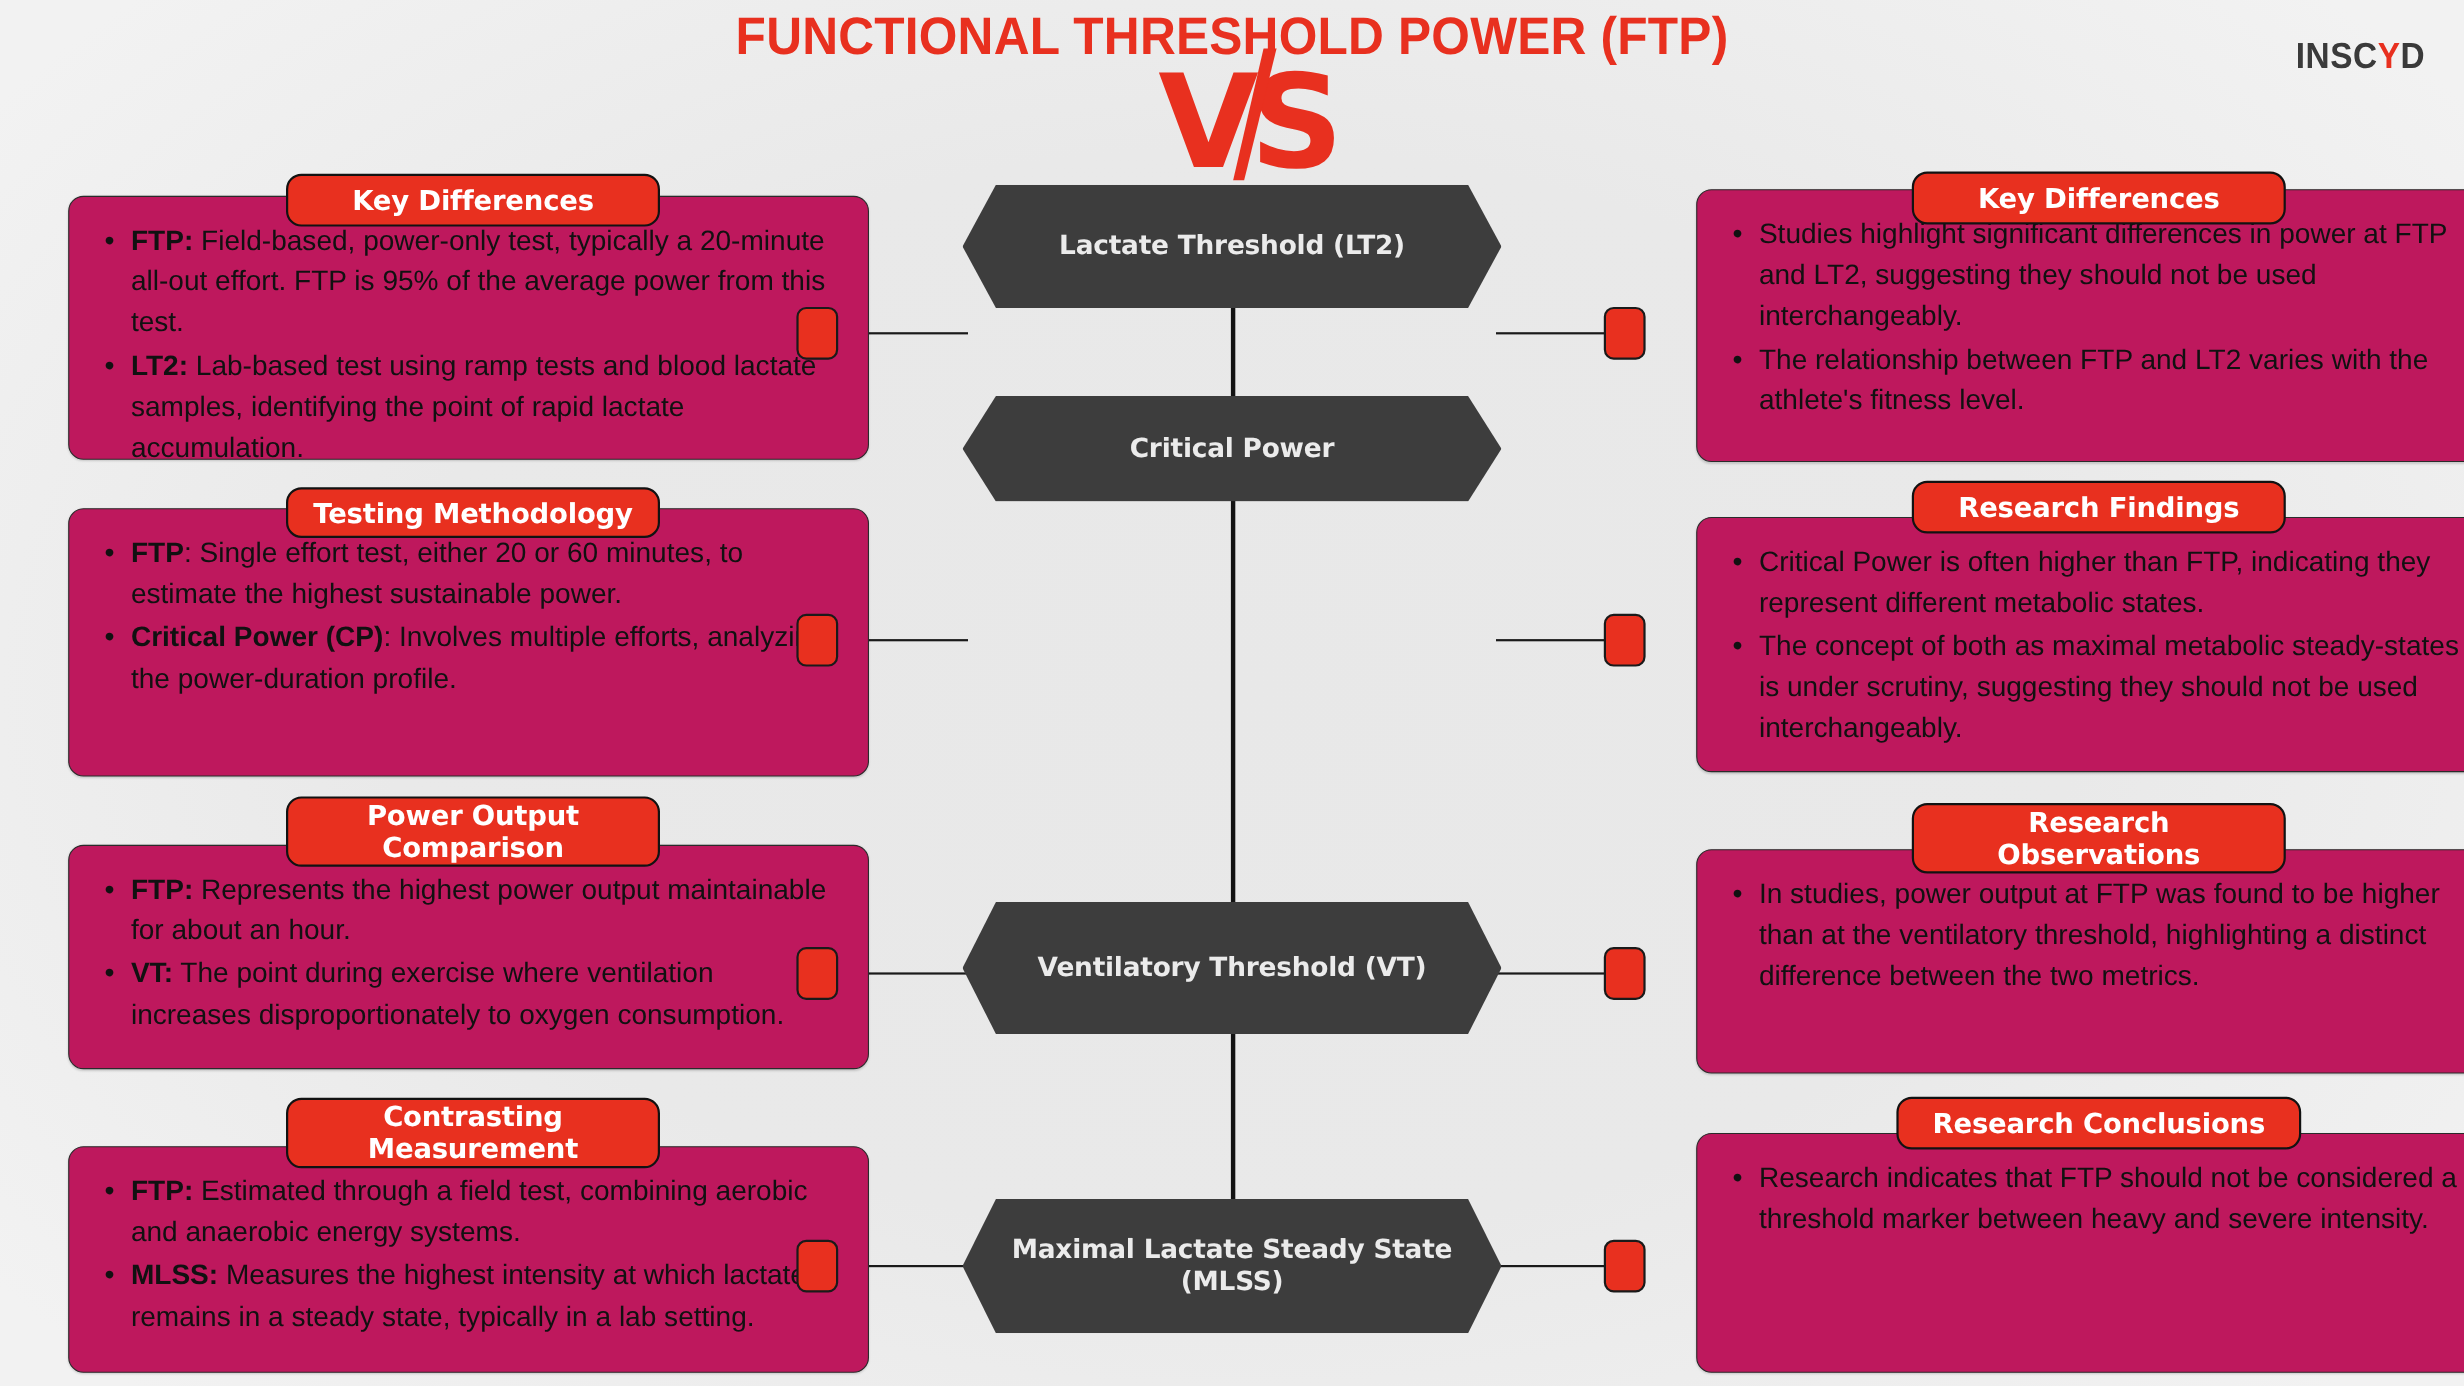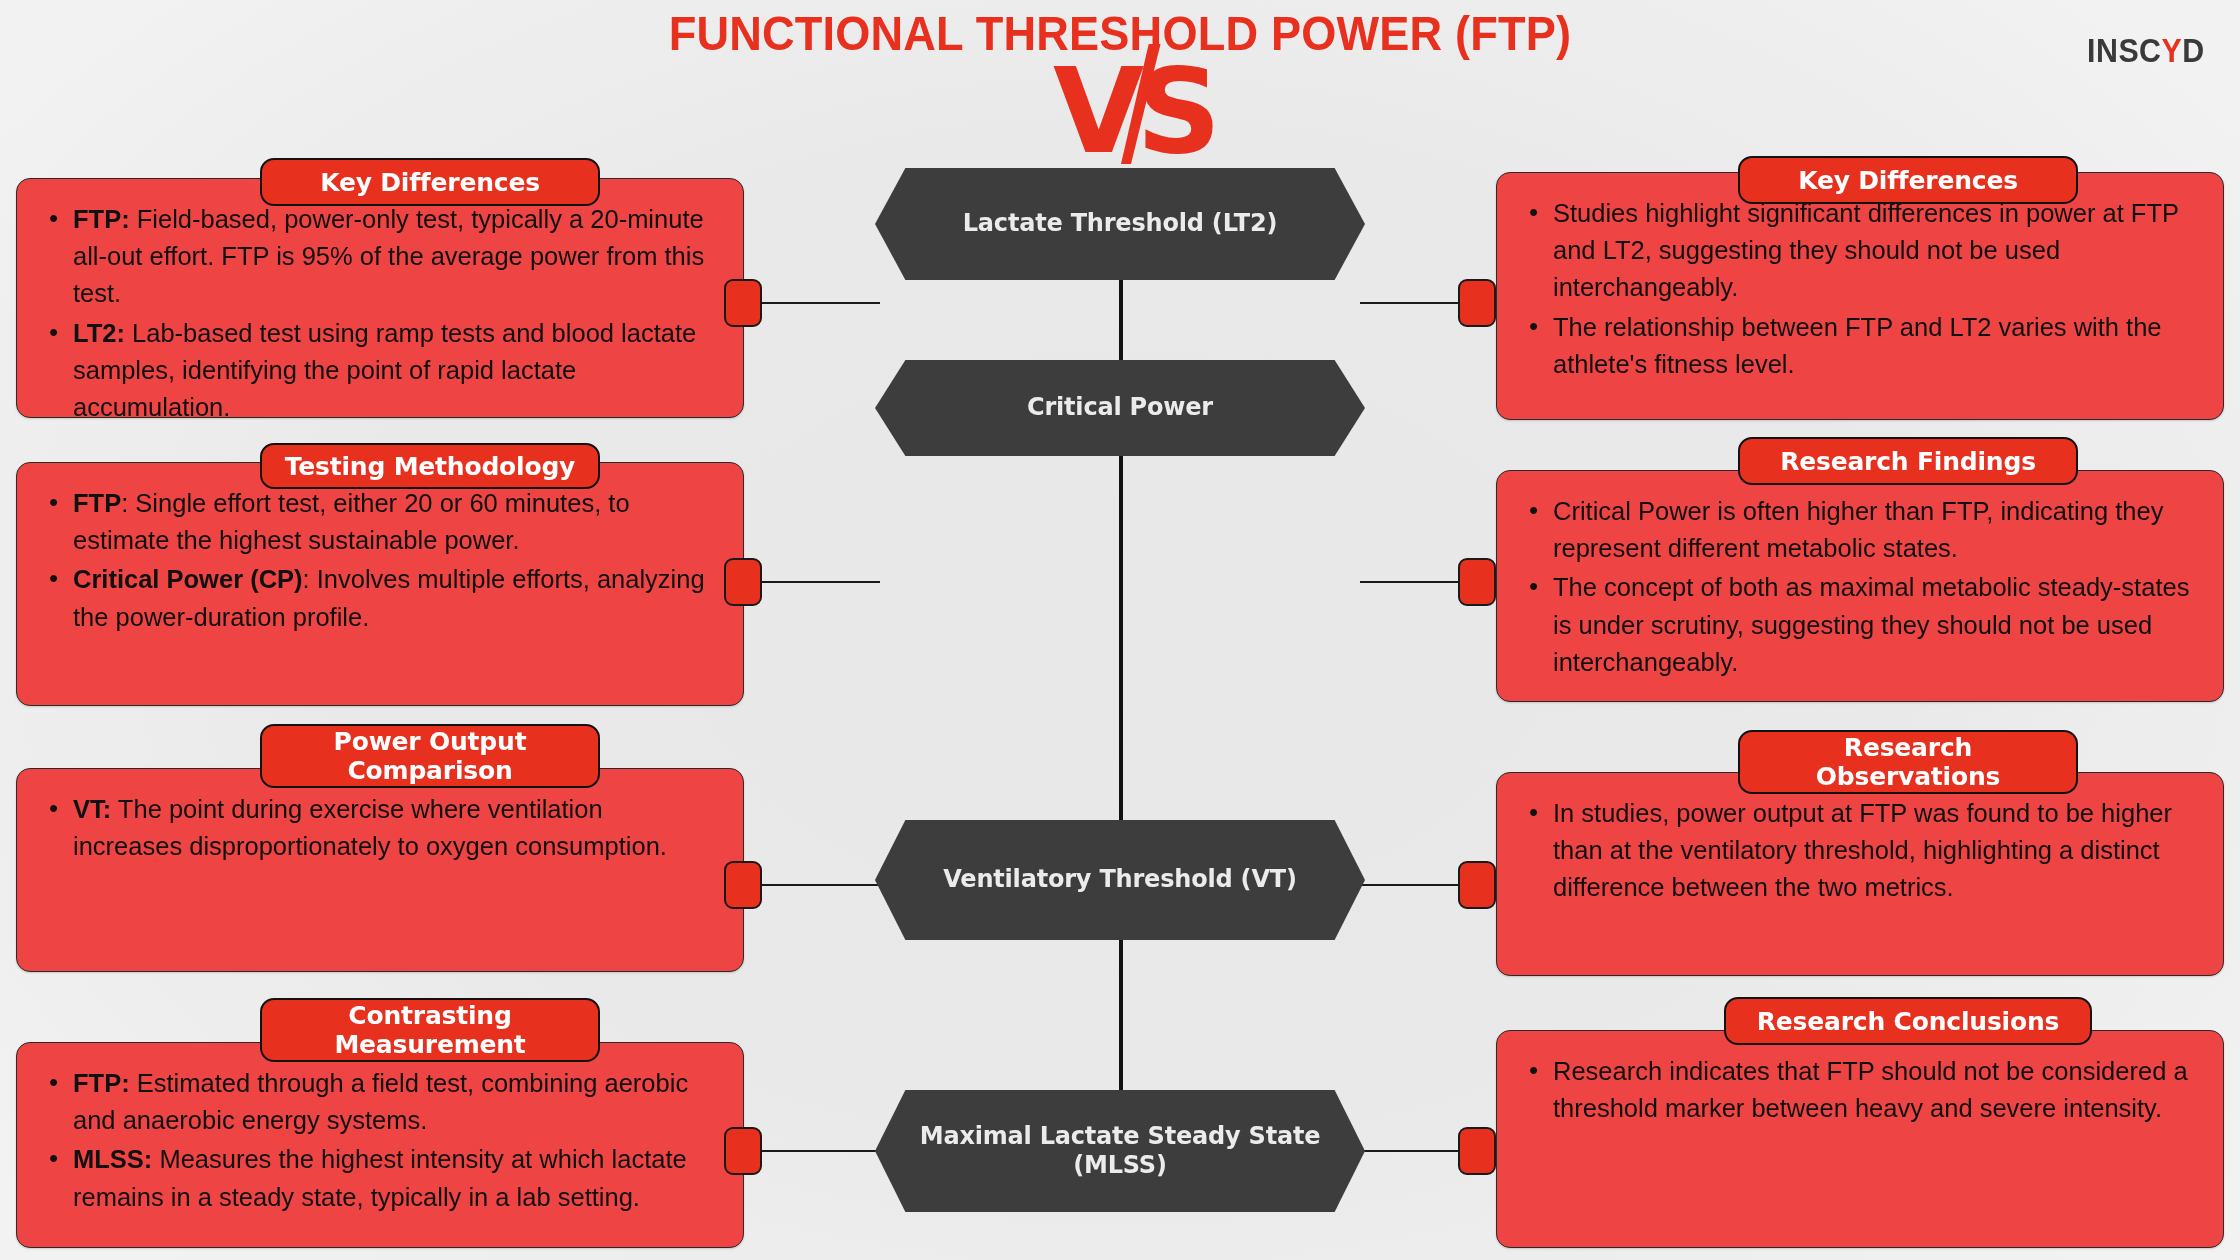--- a/index.html
+++ b/index.html
@@ -82,26 +82,27 @@
     font-weight: 700;
     font-size: 24px;
     line-height: 1.22;
     letter-spacing: -0.2px;
     z-index: 5;
   }
 
   
   .card {
     position: absolute;
-    background: #ef4444;
+    background: #be185d;
     border: 1.6px solid #2b2b2b;
     border-radius: 14px;
     box-shadow: 0 1px 2px rgba(0,0,0,0.16);
     padding: 22px 26px 36px 24px;
     z-index: 3;
+    margin-left: 46px;
   }
 
   .card ul {
     list-style: none;
   }
 
   .card li {
     position: relative;
     padding-left: 32px;
     margin-bottom: 2px;
@@ -225,20 +226,21 @@
 <div class="card" style="left:16px; top:462px; width:728px; height:244px;">
   <ul>
     <li><b>FTP</b><span class="txt">: Single effort test, either 20 or 60 minutes, to estimate the highest sustainable power.</span></li>
     <li><b>Critical Power (CP)</b><span class="txt">: Involves multiple efforts, analyzing the power-duration profile.</span></li>
   </ul>
 </div>
 <div class="badge" style="left:212px; top:443px; width:340px; height:46px;">Testing Methodology</div>
 
 <div class="card" style="left:16px; top:768px; width:728px; height:204px;">
   <ul>
+    <li><b>FTP:</b><span class="txt"> Represents the highest power output maintainable for about an hour.</span></li>
     <li><b>VT:</b><span class="txt"> The point during exercise where ventilation increases disproportionately to oxygen consumption.</span></li>
   </ul>
 </div>
 <div class="badge" style="left:212px; top:724px; width:340px; height:64px;">Power Output
 Comparison</div>
 
 <div class="card" style="left:16px; top:1042px; width:728px; height:206px;">
   <ul>
     <li><b>FTP:</b><span class="txt"> Estimated through a field test, combining aerobic and anaerobic energy systems.</span></li>
     <li><b>MLSS:</b><span class="txt"> Measures the highest intensity at which lactate remains in a steady state, typically in a lab setting.</span></li>

